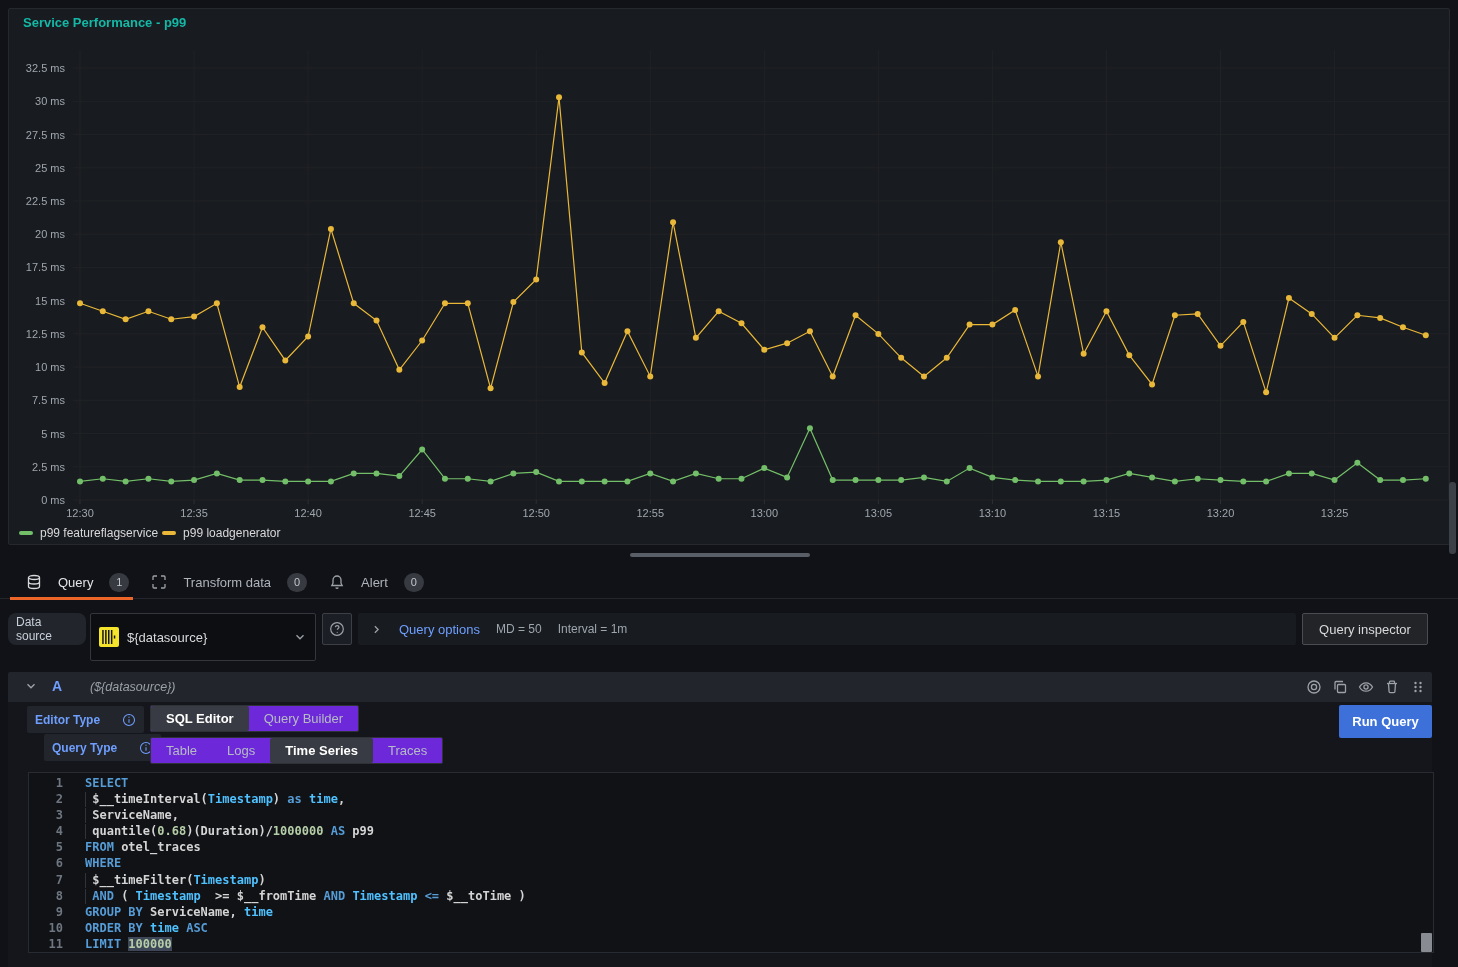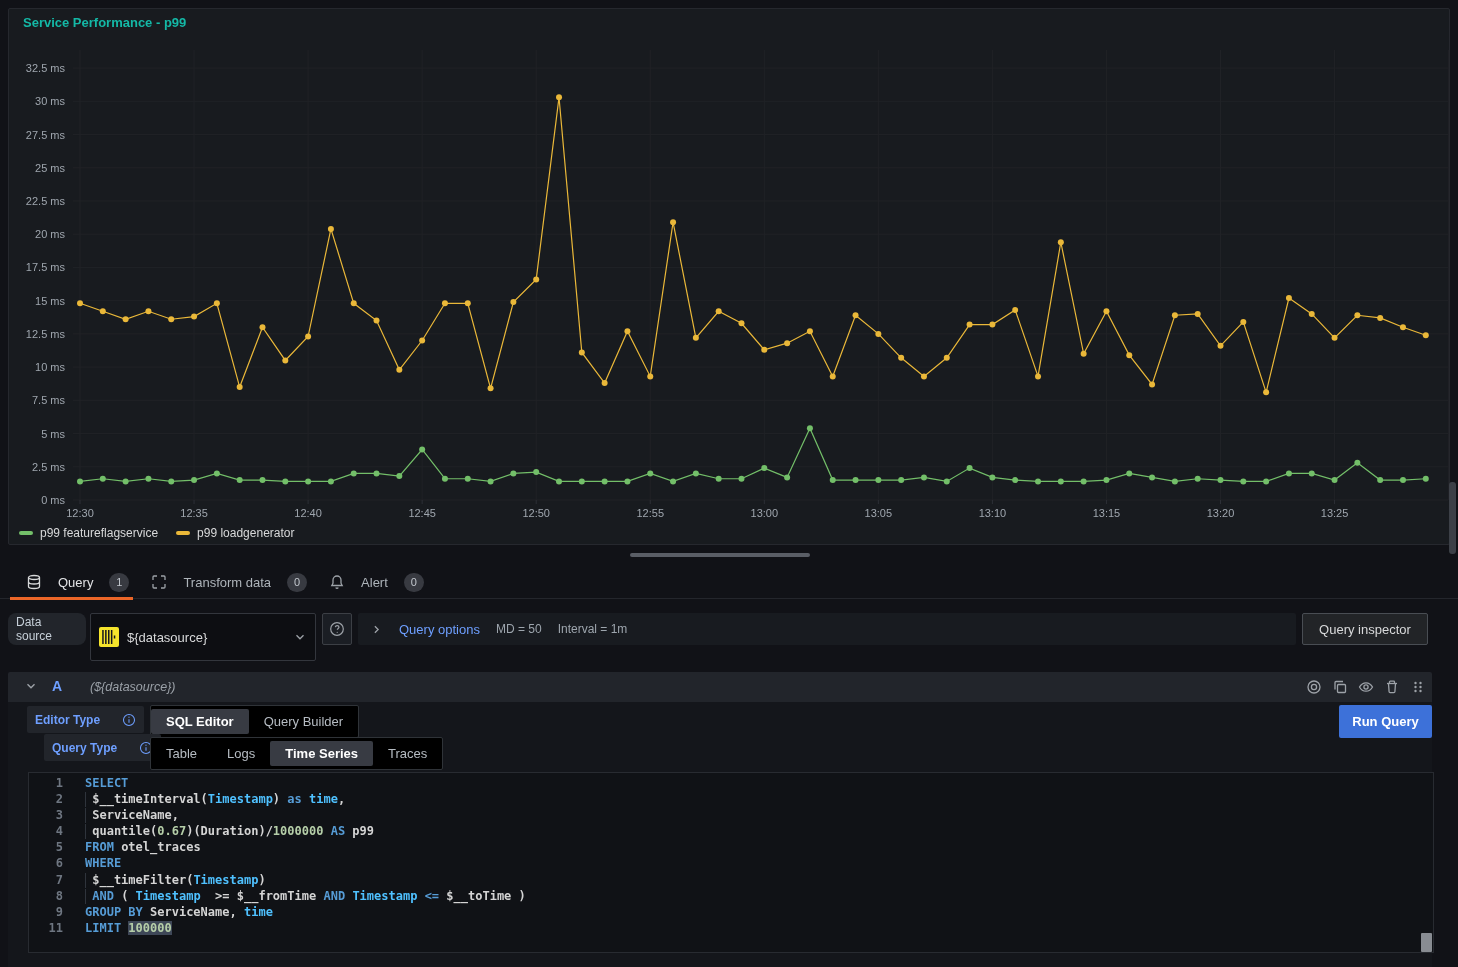--- a/index.html
+++ b/index.html
@@ -10,21 +10,21 @@
     font-family:"Liberation Sans", sans-serif; font-size:13px;
   }
   .abs { position:absolute; }
   svg text { font-family:"Liberation Sans", sans-serif; }
 
   
   .panel { left:8px; top:8px; width:1442px; height:537px;
     background:#181b1f; border:1px solid #26282e; border-radius:2px; }
   .panel-title { left:14px; top:6px; font-size:13px; font-weight:700; color:#14b8a6; }
   #chart-svg { left:0; top:0; }
-  #legend { left:10px; top:517px; display:flex; gap:18px; align-items:flex-start; font-size:12px; color:#d8d9da; }
+  #legend { left:10px; top:517px; display:flex; gap:4px; align-items:flex-start; font-size:12px; color:#d8d9da; }
   .legend-item { display:flex; align-items:center; gap:7px; cursor:pointer; }
   .swatch { width:14px; height:4px; border-radius:2px; display:inline-block; }
 
   .hscroll { left:630px; top:553px; width:180px; height:4px; background:#5a5e66; border-radius:2px; }
   .vscroll { left:1449px; top:482px; width:7px; height:72px; background:#3c4047; border-radius:3px; }
 
   
   .tabbar { left:0; top:566px; width:1458px; height:33px; border-bottom:1px solid #24262c;
     display:flex; align-items:center; padding-left:26px; gap:22px; }
   .tab { position:relative; display:flex; align-items:center; gap:16px; height:33px; color:#aeb4ba; cursor:pointer; }
@@ -55,21 +55,21 @@
   .qheader .chev { position:absolute; left:16px; top:7px; color:#9da2a8; cursor:pointer; }
   .qheader .refid { position:absolute; left:44px; top:6px; color:#6e9fff; font-weight:700; font-size:14px; cursor:pointer; }
   .qheader .dshint { position:absolute; left:82px; top:8px; color:#9aa0a7; font-style:italic; font-size:12.5px; }
   .qicons { position:absolute; right:6px; top:0; height:30px; display:flex; align-items:center; gap:10px; color:#9da2a8; }
   .qicons span { display:flex; cursor:pointer; }
 
   .qbody { left:8px; top:702px; width:1424px; height:265px; background:#14161b; }
   .inline-label { position:absolute; width:117px; height:27px; background:#22252b; border-radius:2px;
     display:flex; align-items:center; justify-content:space-between; padding:0 8px;
     color:#6e9fff; font-size:12px; font-weight:600; }
-  .seggroup { position:absolute; height:33px; display:flex; align-items:center; background:#000000;
+  .seggroup { position:absolute; height:27px; display:flex; align-items:center; background:#6d28d9;
     border:1px solid #2f3338; border-radius:2px; overflow:hidden; }
   .seg { padding:5px 15px; font-size:13px; color:#b6bcc3; cursor:pointer; white-space:nowrap; }
   .seg.sel { background:#383b43; color:#ffffff; font-weight:600; border-radius:2px; }
   .runbtn { position:absolute; left:1331px; top:3px; width:93px; height:33px; background:#3d71d9;
     border-radius:2px; display:flex; align-items:center; justify-content:center;
     color:#fff; font-size:13px; font-weight:600; cursor:pointer; }
 
   
   .codebox { position:absolute; left:20px; top:70px; width:1406px; height:181px;
     background:#101216; border:1px solid #282b31; overflow:hidden; padding-top:2px;
@@ -448,22 +448,23 @@
     <span class="seg sel">Time Series</span>
     <span class="seg">Traces</span>
   </div>
 
   <div class="runbtn">Run Query</div>
 
   <div class="codebox" id="sql-code">
       <div class="codeline"><span class="lnum">1</span><span class="tk-kw">SELECT</span></div>
       <div class="codeline"><span class="lnum">2</span><span class="iguide"></span><span class="tk-id"> $__timeInterval(</span><span class="tk-col">Timestamp</span><span class="tk-id">) </span><span class="tk-kw">as</span><span class="tk-id"> </span><span class="tk-col">time</span><span class="tk-id">,</span></div>
       <div class="codeline"><span class="lnum">3</span><span class="iguide"></span><span class="tk-id"> ServiceName,</span></div>
-      <div class="codeline"><span class="lnum">4</span><span class="iguide"></span><span class="tk-id"> quantile(</span><span class="tk-num">0.67</span><span class="tk-id">)(Duration)/</span><span class="tk-num">1000000</span><span class="tk-id"> </span><span class="tk-kw">AS</span><span class="tk-id"> p99</span></div>
+      <div class="codeline"><span class="lnum">4</span><span class="iguide"></span><span class="tk-id"> quantile(</span><span class="tk-num">0.68</span><span class="tk-id">)(Duration)/</span><span class="tk-num">1000000</span><span class="tk-id"> </span><span class="tk-kw">AS</span><span class="tk-id"> p99</span></div>
       <div class="codeline"><span class="lnum">5</span><span class="tk-kw">FROM</span><span class="tk-id"> otel_traces</span></div>
       <div class="codeline"><span class="lnum">6</span><span class="tk-kw">WHERE</span></div>
       <div class="codeline"><span class="lnum">7</span><span class="iguide"></span><span class="tk-id"> $__timeFilter(</span><span class="tk-col">Timestamp</span><span class="tk-id">)</span></div>
       <div class="codeline"><span class="lnum">8</span><span class="iguide"></span><span class="tk-kw"> AND</span><span class="tk-id"> ( </span><span class="tk-col">Timestamp</span><span class="tk-id">  &gt;= $__fromTime </span><span class="tk-kw">AND</span><span class="tk-id"> </span><span class="tk-col">Timestamp</span><span class="tk-id"> </span><span class="tk-kw">&lt;=</span><span class="tk-id"> $__toTime )</span></div>
       <div class="codeline"><span class="lnum">9</span><span class="tk-kw">GROUP BY</span><span class="tk-id"> ServiceName, </span><span class="tk-col">time</span></div>
+      <div class="codeline"><span class="lnum">10</span><span class="tk-kw">ORDER BY</span><span class="tk-id"> </span><span class="tk-col">time</span><span class="tk-id"> </span><span class="tk-kw">ASC</span></div>
       <div class="codeline"><span class="lnum">11</span><span class="tk-kw">LIMIT</span><span class="tk-id"> </span><span class="tk-numsel">100000</span></div>
     </div>
   <div class="cursorblock"></div>
 </div>
 
 </body></html>

